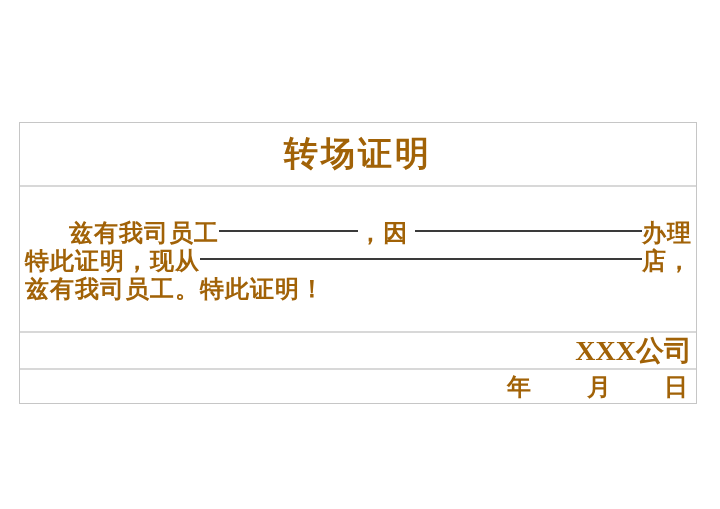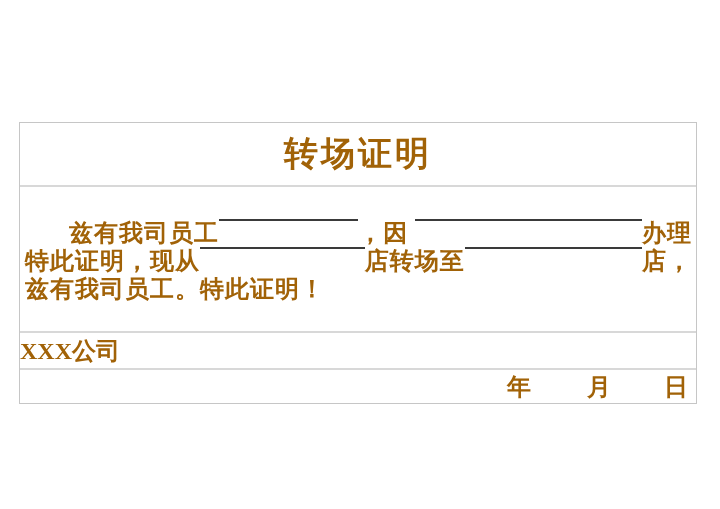--- a/index.html
+++ b/index.html
@@ -43,21 +43,21 @@
 
   .row-body {
     height: 146px;
     border-bottom: 2px solid #d8d8d8;
     padding: 32px 4px 0 5px;
     font-size: 24px;
     letter-spacing: 1px;
   }
   .body-line {
     display: flex;
-    align-items: flex-start;
+    align-items: center;
     line-height: 28px;
     white-space: pre;
   }
   .seg { flex: none; }
   .indent { width: 44px; flex: none; }
   .blank {
     border-bottom: 2px solid #3a3a3a;
     margin-bottom: 4px;
     height: 0;
     min-width: 40px;
@@ -65,23 +65,23 @@
   .blank-1a { flex-grow: 127; }
   .blank-1b { flex-grow: 207; }
   .blank-2a { flex-grow: 169; }
   .blank-2b { flex-grow: 182; }
 
   .row-company {
     height: 37px;
     border-bottom: 2px solid #d8d8d8;
     display: flex;
     align-items: center;
-    justify-content: flex-start;
+    justify-content: flex-end;
     padding-right: 4px;
-    font-size: 24px;
+    font-size: 28px;
   }
 
   .row-date {
     flex: 1 1 auto;
     display: flex;
     align-items: center;
     justify-content: flex-end;
     padding-right: 8px;
     font-size: 24px;
   }
@@ -103,21 +103,20 @@
       <span class="seg">兹有我司员工</span>
       <span class="blank blank-1a"></span>
       <span class="seg">，因 </span>
       <span class="blank blank-1b"></span>
       <span class="seg">办理</span>
     </div>
 
     <div class="body-line">
       <span class="seg">特此证明，现从</span>
       <span class="blank blank-2a"></span>
-      <span class="seg">店转场至</span>
       <span class="blank blank-2b"></span>
       <span class="seg">店，</span>
     </div>
 
     <div class="body-line">
       <span class="seg">兹有我司员工。特此证明！</span>
     </div>
   </div>
 
   <div class="row row-company">

